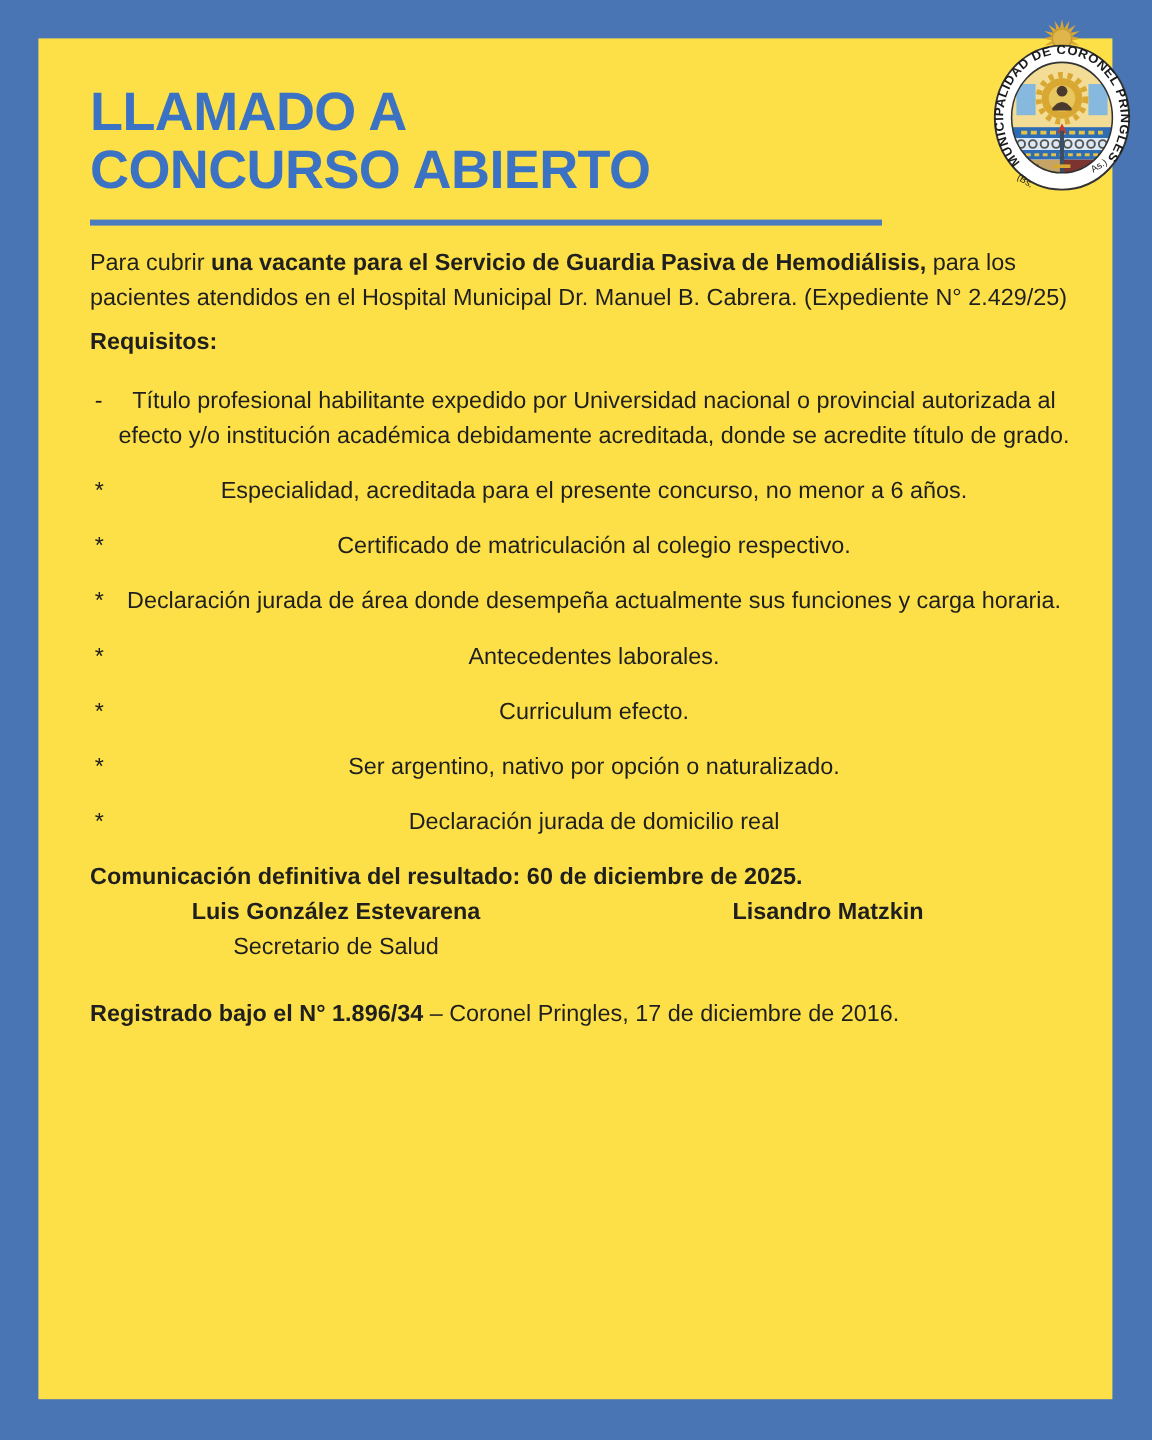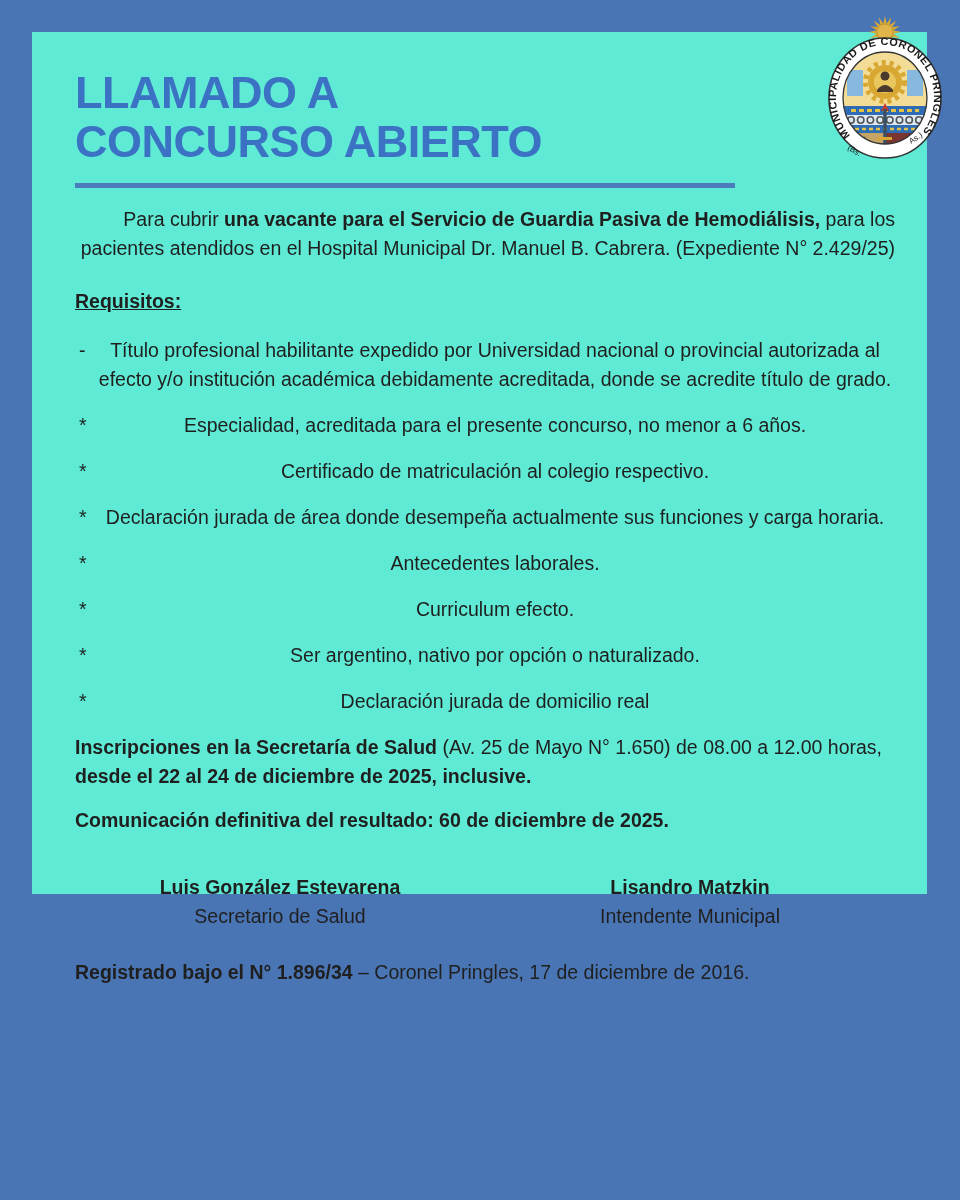--- a/index.html
+++ b/index.html
@@ -4,49 +4,49 @@
 <style>
   html,body { margin:0; padding:0; }
   body {
     width:960px; height:1200px;
     background:#4a75b4;
     position:relative;
     font-family:"Liberation Sans", sans-serif;
     color:#1f1f1f;
   }
   .page {
-    position:absolute; left:32px; top:32px; width:895px; height:862px;
-    background:#5eead4;
+    position:absolute; left:32px; top:32px; width:895px; height:1134px;
+    background:#fde047;
     box-sizing:border-box;
     padding:36px 32px 0 43px;
   }
   .title {
     margin:0;
     color:#3b72c4;
     font-size:45px;
     line-height:49px;
     font-weight:bold;
     letter-spacing:-0.5px;
   }
   .title span { display:block; }
   .rule {
     width:660px; height:5px;
     background:#4c7cbe;
     margin-top:17px;
   }
   .body-text { font-size:19.5px; line-height:29px; }
-  .intro { margin:17px 0 0 0;text-align:right; }
+  .intro { margin:17px 0 0 0; }
   b, .bold { font-weight:bold; }
-  .req-heading { margin:24px 0 0 0; font-weight:bold;text-decoration:underline; }
+  .req-heading { margin:8px 0 0 0; font-weight:bold; }
   .req-list { margin-top:20px; }
   .req-item { display:flex; padding-left:4px; margin-bottom:17px; }
   .req-marker { width:16px; flex:0 0 16px; }
   .req-text { flex:1;text-align:center; }
   .para { margin:15px 0 0 0; }
-  .sig-row { display:flex; margin-top:38px; }
+  .sig-row { display:flex; }
   .sig { width:50%; text-align:center; }
   .sig-name { font-weight:bold; }
   .footer { margin-top:27px; }
   .logo {
     position:absolute; top:10px; right:11px;
     width:128px; height:152px;
   }
 </style>
 </head>
 <body>
@@ -92,34 +92,32 @@
     <div class="req-item">
       <span class="req-marker">*</span>
       <span class="req-text">Ser argentino, nativo por opción o naturalizado.</span>
     </div>
     <div class="req-item">
       <span class="req-marker">*</span>
       <span class="req-text">Declaración jurada de domicilio real</span>
     </div>
   </div>
 
-  <p class="body-text para"><b>Inscripciones en la Secretaría de Salud</b><span> (Av. 25 de Mayo N° 1.650) de 08.00 a 12.00 horas, </span><b>desde el 22 al 24 de diciembre de 2025, inclusive.</b></p>
 
 
   <p class="body-text para bold">Comunicación definitiva del resultado: 60 de diciembre de 2025.</p>
 
 
   <div class="body-text sig-row">
     <div class="sig">
       <div class="sig-name">Luis González Estevarena</div>
       <div class="sig-title">Secretario de Salud</div>
     </div>
     <div class="sig">
       <div class="sig-name">Lisandro Matzkin</div>
-      <div class="sig-title">Intendente Municipal</div>
     </div>
   </div>
 
   <p class="body-text footer"><b>Registrado bajo el N° 1.896/34</b><span> – Coronel Pringles, 17 de diciembre de 2016.</span></p>
 
 </div>
 
 <svg class="logo" viewBox="0 0 128 152" xmlns="http://www.w3.org/2000/svg">
   <defs>
     <clipPath id="innerclip">

